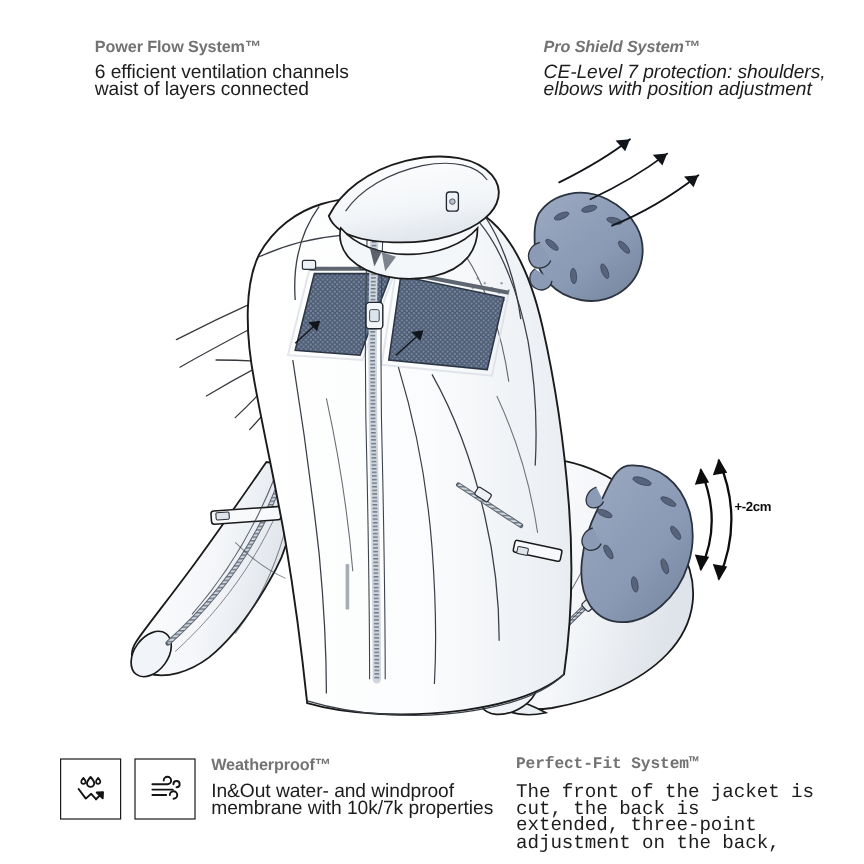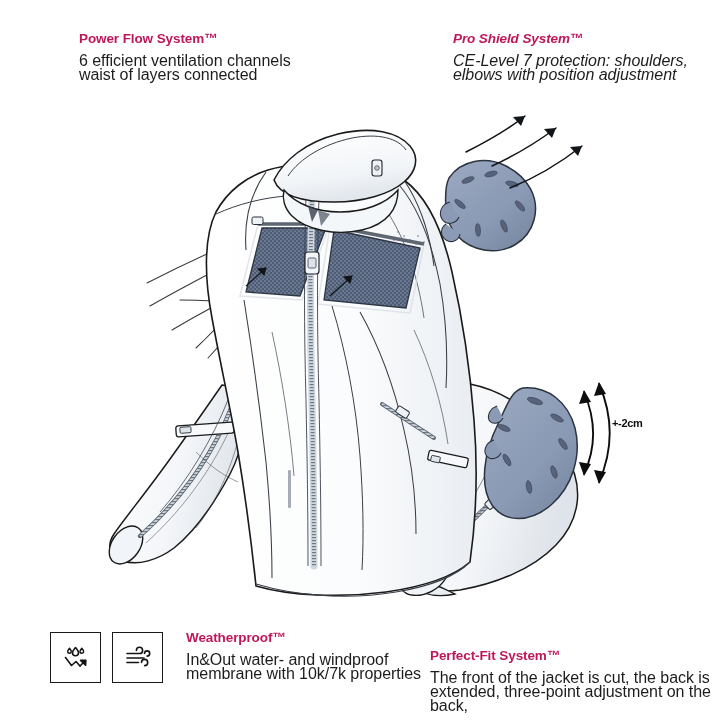--- a/index.html
+++ b/index.html
@@ -13,39 +13,39 @@
     position: relative;
     width: 720px; height: 720px;
     background: #ffffff;
   }
 
   
   .callout { position: absolute; }
   .callout-title {
     font-size: 13.5px;
     font-weight: bold;
-    color: #be185d;
+    color: #737373;
     letter-spacing: -0.1px;
     line-height: 16px;
     white-space: nowrap;
   }
   .callout-body {
     font-size: 16px;
     font-weight: normal;
     color: #1d1d1d;
     line-height: 14.2px;
     margin-top: 7px;
     letter-spacing: -0.05px;
   }
   .callout-body span { display: block; }
 
   #callout-power-flow { left: 79px; top: 31px; }
   #callout-pro-shield { left: 453px; top: 31px; font-style: italic; }
-  #callout-weatherproof { left: 186px; top: 630px; }
-  #callout-perfect-fit { left: 430px; top: 648px; }
+  #callout-weatherproof { left: 176px; top: 630px; }
+  #callout-perfect-fit { left: 430px; top: 630px; font-family: Liberation Mono, monospace; }
 
   
   #icon-row {
     position: absolute;
     left: 50px; top: 632px;
     display: flex;
     gap: 11px;
   }
   .icon-box {
     width: 51px; height: 51px;

